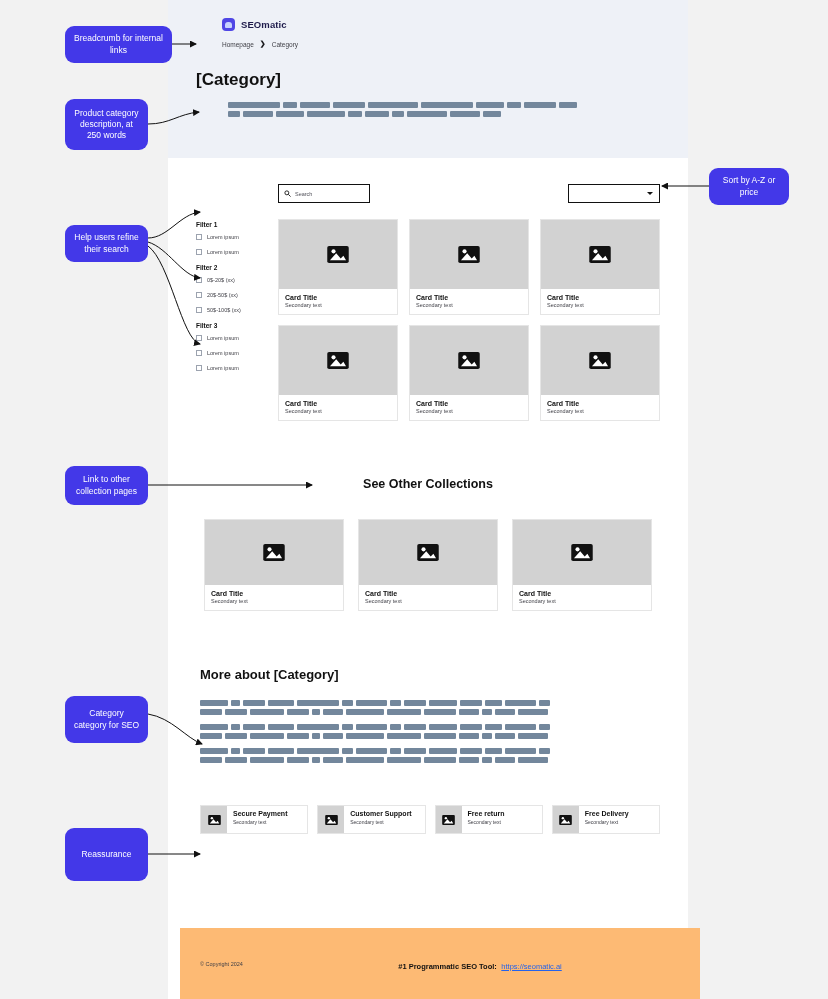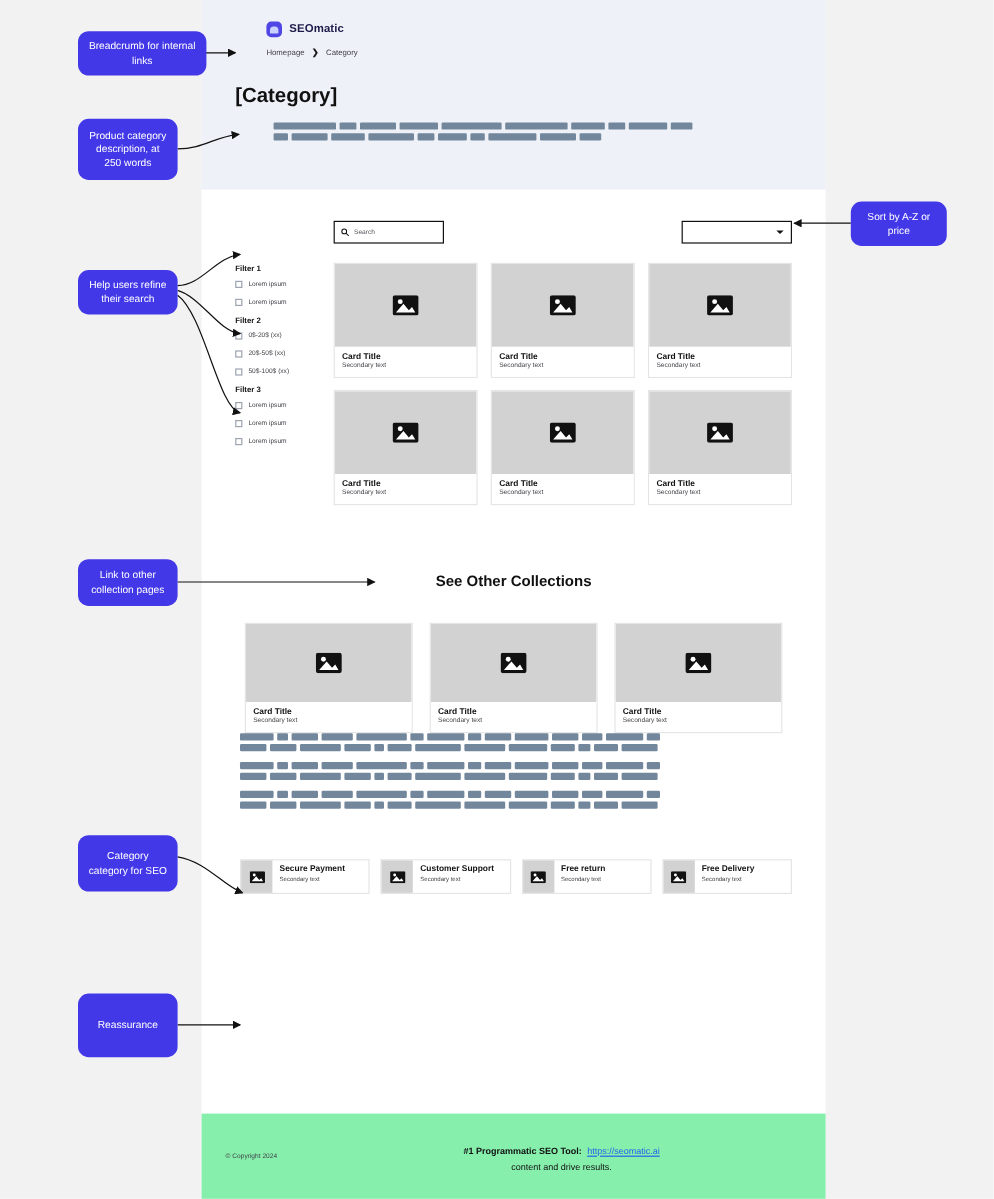--- a/index.html
+++ b/index.html
@@ -119,22 +119,22 @@
     width: 26px; background: #d2d2d2; flex: none;
     display: flex; align-items: center; justify-content: center;
   }
   .ricon svg { width: 13px; height: 10px; }
   .rtext { padding: 4px 0 0 6px; }
   .rtitle { font-size: 7px; font-weight: bold; color: #111; line-height: 1.1; }
   .rsub { font-size: 5px; color: #3f3f46; margin-top: 1px; }
 
   
   .footer {
-    position: absolute; left: 0; bottom: 0; width: 520px; height: 71px;
-    background: #86efac; display: flex; align-items: center; padding: 16px 20px;
+    position: absolute; left: 12px; bottom: 0; width: 520px; height: 71px;
+    background: #fdba74; display: flex; align-items: center; padding: 16px 20px;
   }
   .copyright { font-size: 5.5px; color: #3f3f46; width: 120px; }
   .foot-mid { flex: 1; text-align: center; margin-left: -40px; }
   .foot-title { font-size: 7.5px; font-weight: bold; color: #111; }
   .foot-link { font-size: 7.5px; color: #2563eb; text-decoration: underline; }
   .foot-sub { font-size: 7.5px; color: #111; line-height: 1.35; margin-top: 1px; }
 
   
   .callout {
     position: absolute; background: #4338e8; color: #fff;
@@ -370,20 +370,21 @@
               <path d="M3 16 L10 8 L15 14 L18 11 L21 16 Z" fill="#fff"></path>
             </svg>
           </div>
           <div class="card-body">
             <div class="card-title">Card Title</div>
             <div class="card-sub">Secondary text</div>
           </div>
         </div>
       </div>
 
+    <div class="more-h">More about [Category]</div>
     <div class="more-body" id="body-skel">
         <div class="more-para">
           <div class="skel-line">
             <span class="skel" style="width: 30px;"></span>
             <span class="skel" style="width: 10px;"></span>
             <span class="skel" style="width: 24px;"></span>
             <span class="skel" style="width: 28px;"></span>
             <span class="skel" style="width: 46px;"></span>
             <span class="skel" style="width: 12px;"></span>
             <span class="skel" style="width: 34px;"></span>
@@ -535,21 +536,20 @@
       </div>
   </div>
 
   <div class="footer">
     <div class="copyright">© Copyright 2024</div>
     <div class="foot-mid">
       <div>
         <span class="foot-title">#1 Programmatic SEO Tool:</span>
         <span class="foot-link">https://seomatic.ai</span>
       </div>
-      <div class="foot-sub">content and drive results.</div>
     </div>
   </div>
 </div>
 
 <svg class="anno-svg">
   <defs>
     <marker id="arw" markerWidth="7" markerHeight="7" refX="6" refY="3.5" orient="auto">
       <path d="M0,0 L7,3.5 L0,7 z" fill="#111"></path>
     </marker>
   </defs>

